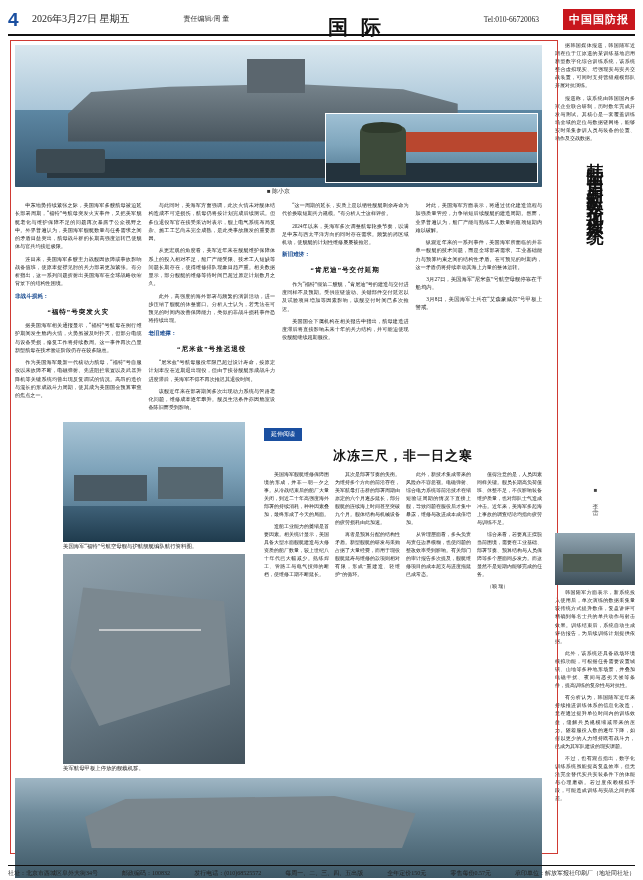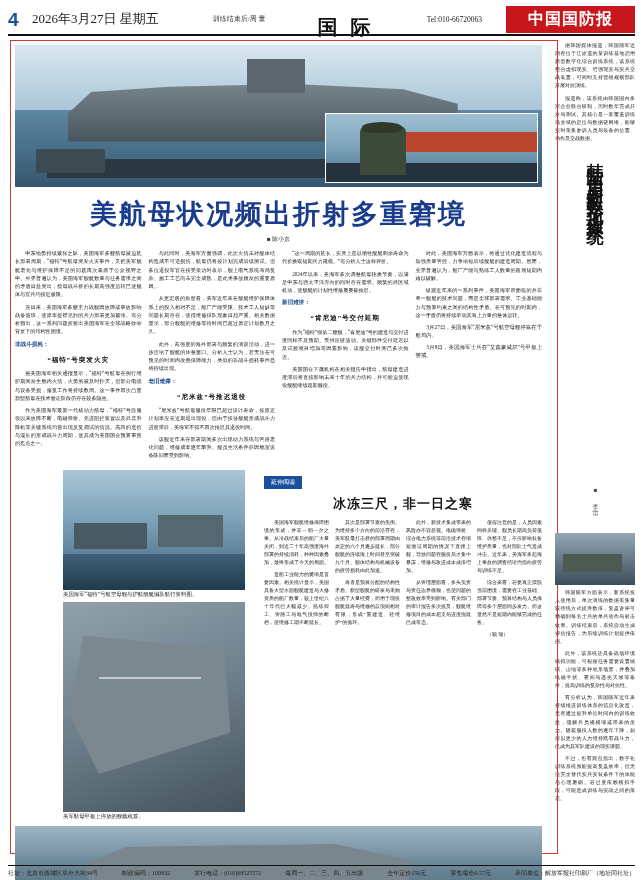--- a/index.html
+++ b/index.html
@@ -2,25 +2,25 @@
 <html><head>
 <meta charset="utf-8">
 <style>
   html,body{margin:0;padding:0;background:#ffffff;}
   body{width:643px;height:880px;font-family:"Liberation Serif",serif;color:#111;overflow:hidden;}
   .page{position:relative;width:643px;height:880px;box-sizing:border-box;padding:6px 8px;}
 
   
   .masthead{display:flex;align-items:center;height:26px;border-bottom:2px solid #111;padding-bottom:2px;}
   .pagenum{font-family:"Liberation Sans",sans-serif;font-size:19px;font-weight:bold;color:#1a4fa0;width:22px;text-align:left;line-height:1;}
-  .mh-date{font-size:13px;color:#222;margin-left:2px;white-space:nowrap;}
+  .mh-date{font-size:10px;color:#222;margin-left:2px;white-space:nowrap;}
   .mh-editor{font-size:7px;color:#333;margin-left:54px;text-align:center;line-height:1.25;}
   .mh-section{flex:1;text-align:center;font-size:20px;font-weight:bold;letter-spacing:4px;margin-top:16px;}
   .mh-tel{font-size:7.5px;color:#222;margin-right:24px;white-space:nowrap;}
-  .mh-logo{background:#c8161d;color:#fff;font-size:16px;font-weight:bold;letter-spacing:1px;padding:3px 22px;white-space:nowrap;}
+  .mh-logo{background:#c8161d;color:#fff;font-size:11px;font-weight:bold;letter-spacing:1px;padding:3px 6px;white-space:nowrap;}
 
   
   .body-wrap{position:relative;display:flex;margin-top:4px;height:812px;}
   .redframe{position:absolute;left:2px;top:0;width:546px;height:812px;border:1.5px solid #d03a33;pointer-events:none;}
 
   .left-col{width:548px;box-sizing:border-box;padding:5px 7px 5px 7px;}
   .right-col{width:87px;box-sizing:border-box;padding:2px 0 0 6px;}
 
   
   .photo{position:relative;overflow:hidden;}
@@ -91,21 +91,21 @@
   .footer span{white-space:nowrap;}
 </style>
 </head>
 <body>
 
 <div class="page">
 
   <div class="masthead">
     <div class="pagenum">4</div>
     <div class="mh-date">2026年3月27日  星期五</div>
-    <div class="mh-editor">训练结束后/周 童</div>
+    <div class="mh-editor">责任编辑/周 童</div>
     <div class="mh-section">国 际</div>
     <div class="mh-tel">Tel:010-66720063</div>
     <div class="mh-logo">中国国防报</div>
   </div>
 
   <div class="body-wrap">
     <div class="redframe"></div>
 
     <div class="left-col">
 
@@ -117,21 +117,20 @@
         <div class="hull"></div>
         <div class="tug"></div>
         <div class="inset">
           <div class="ship"></div>
           <div class="deck"></div>
           <div class="soldier"></div>
           <div class="helmet"></div>
         </div>
       </div>
 
-      <div class="headline">美航母状况频出折射多重窘境</div>
       <div class="byline">■ 陈小京</div>
 
       <div class="cols">
 
         <div class="col">
           <p>中东地势持续紧张之际，美国海军多艘航母被迫延长部署周期，“福特”号航母突发火灾事件，又把美军舰艇老化与维护保障不足的问题再次暴露于公众视野之中。外界普遍认为，美国海军舰艇数量与任务需求之间的矛盾日益突出，航母战斗群的长期高强度运转已使舰体与官兵均接近极限。</p>
           <p>连日来，美国海军多艘主力战舰因故障或事故影响战备值班，使原本捉襟见肘的兵力部署更加紧张。有分析指出，这一系列问题折射出美国海军在全球战略收缩背景下的结构性困境。</p>
           <div class="tagline">非战斗损耗：</div>
           <div class="sub">“福特”号突发火灾</div>
           <p>据美国海军相关通报显示，“福特”号航母在例行维护期间发生舱内火情，火势虽被及时扑灭，但部分电缆与设备受损，修复工作将持续数周。这一事件再次凸显新型航母在技术验证阶段仍存在较多隐患。</p>

